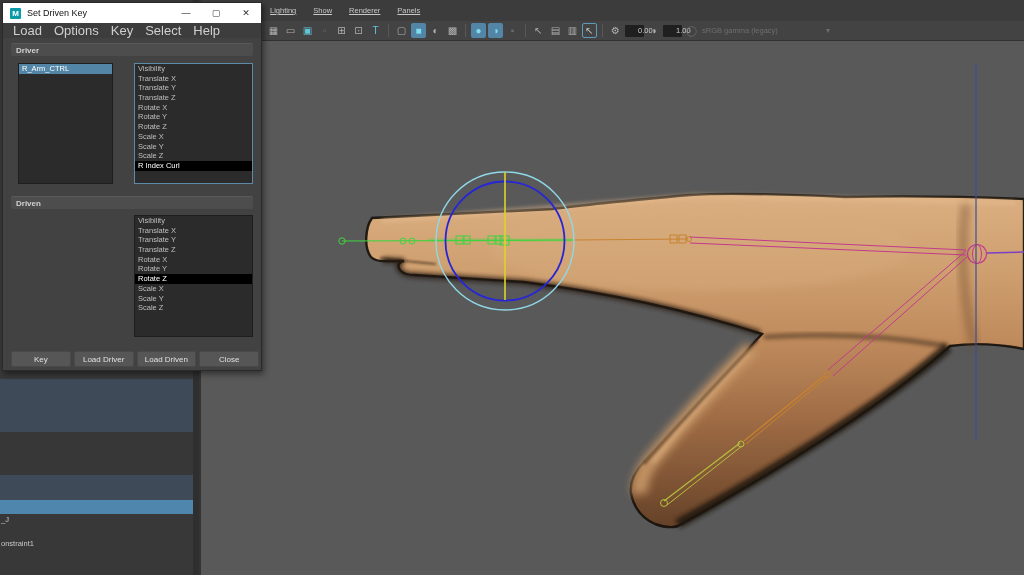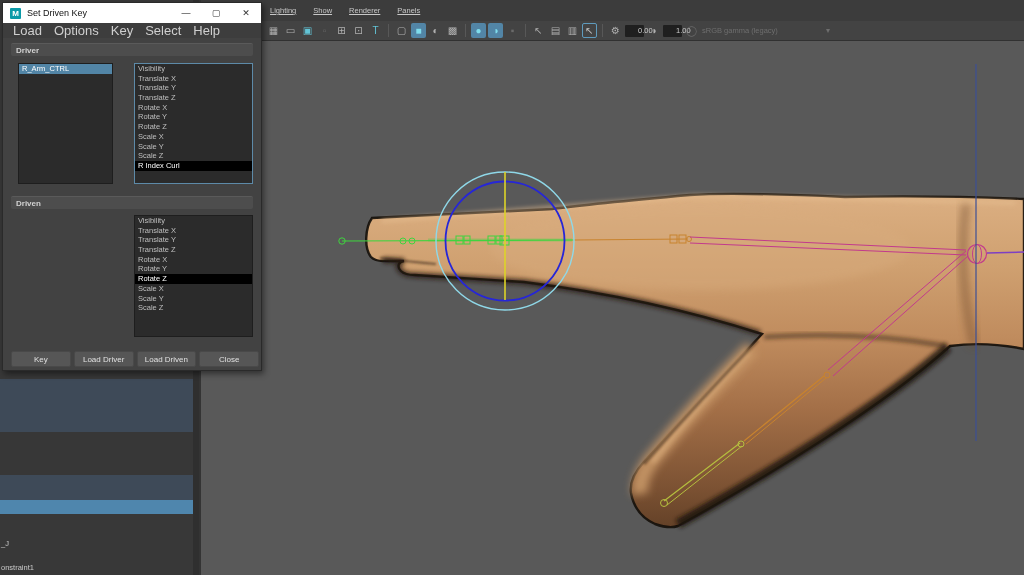--- a/index.html
+++ b/index.html
@@ -8,21 +8,21 @@
 
   
   #scene { position:absolute; left:0; top:0; z-index:0; }
 
   
   #left-panel { position:absolute; left:0; top:0; width:201px; height:575px;
     background:#383838; z-index:2; }
   #left-panel .band { position:absolute; left:0; width:193px; }
   #left-panel .scrollcol { position:absolute; left:193px; top:0; width:8px; height:575px;
     background:#2f2f2f; border-right:2px solid #343434; }
-  .clip-text { position:absolute; left:1px; color:#c9c9c9; font-size:7.5px;margin-top:24px; }
+  .clip-text { position:absolute; left:1px; color:#c9c9c9; font-size:7.5px; }
 
   
   #topbars { position:absolute; left:201px; top:0; width:823px; height:41px;
     background:#3c3c3c; z-index:2; border-bottom:1px solid #313131; }
   #panel-menubar { position:absolute; left:0; top:0; width:100%; height:21px;
     display:flex; align-items:center; gap:17px; padding-left:69px; background:#3c3c3c; }
   #panel-menubar .mi { color:#c8c8c8; font-size:7.5px; cursor:default;text-decoration:underline; }
   #panel-toolbar { position:absolute; left:0; top:21px; width:100%; height:19px;
     background:#434343; display:flex; align-items:center; padding-left:4px; }
   .ti { width:15px; height:15px; margin:0 1px; display:inline-flex; align-items:center;

